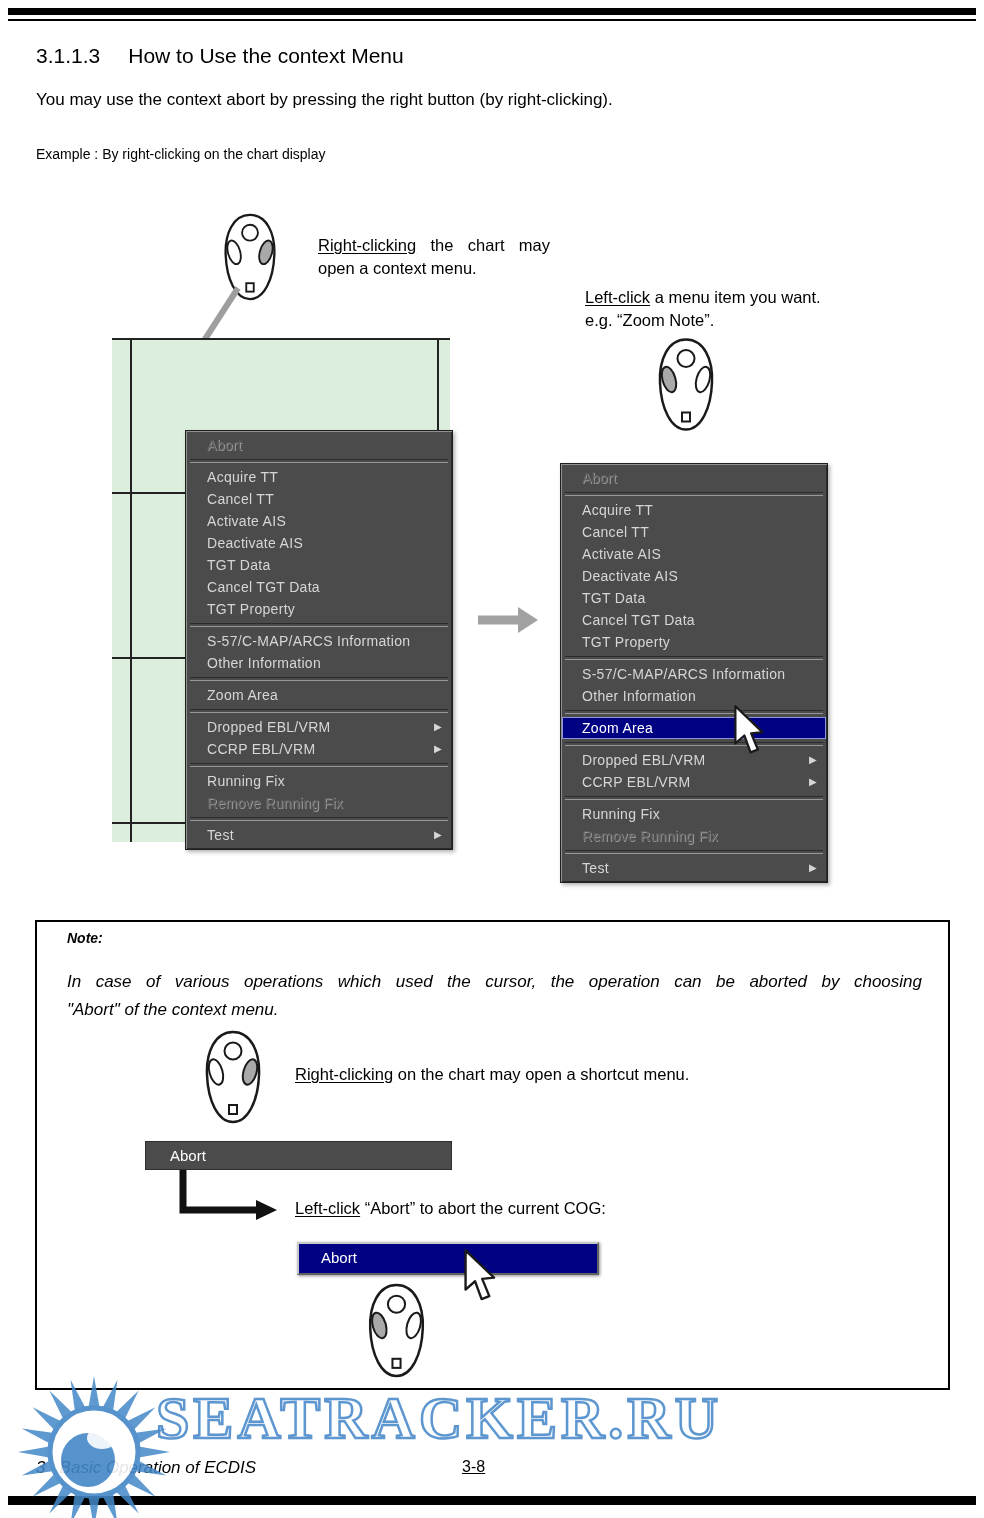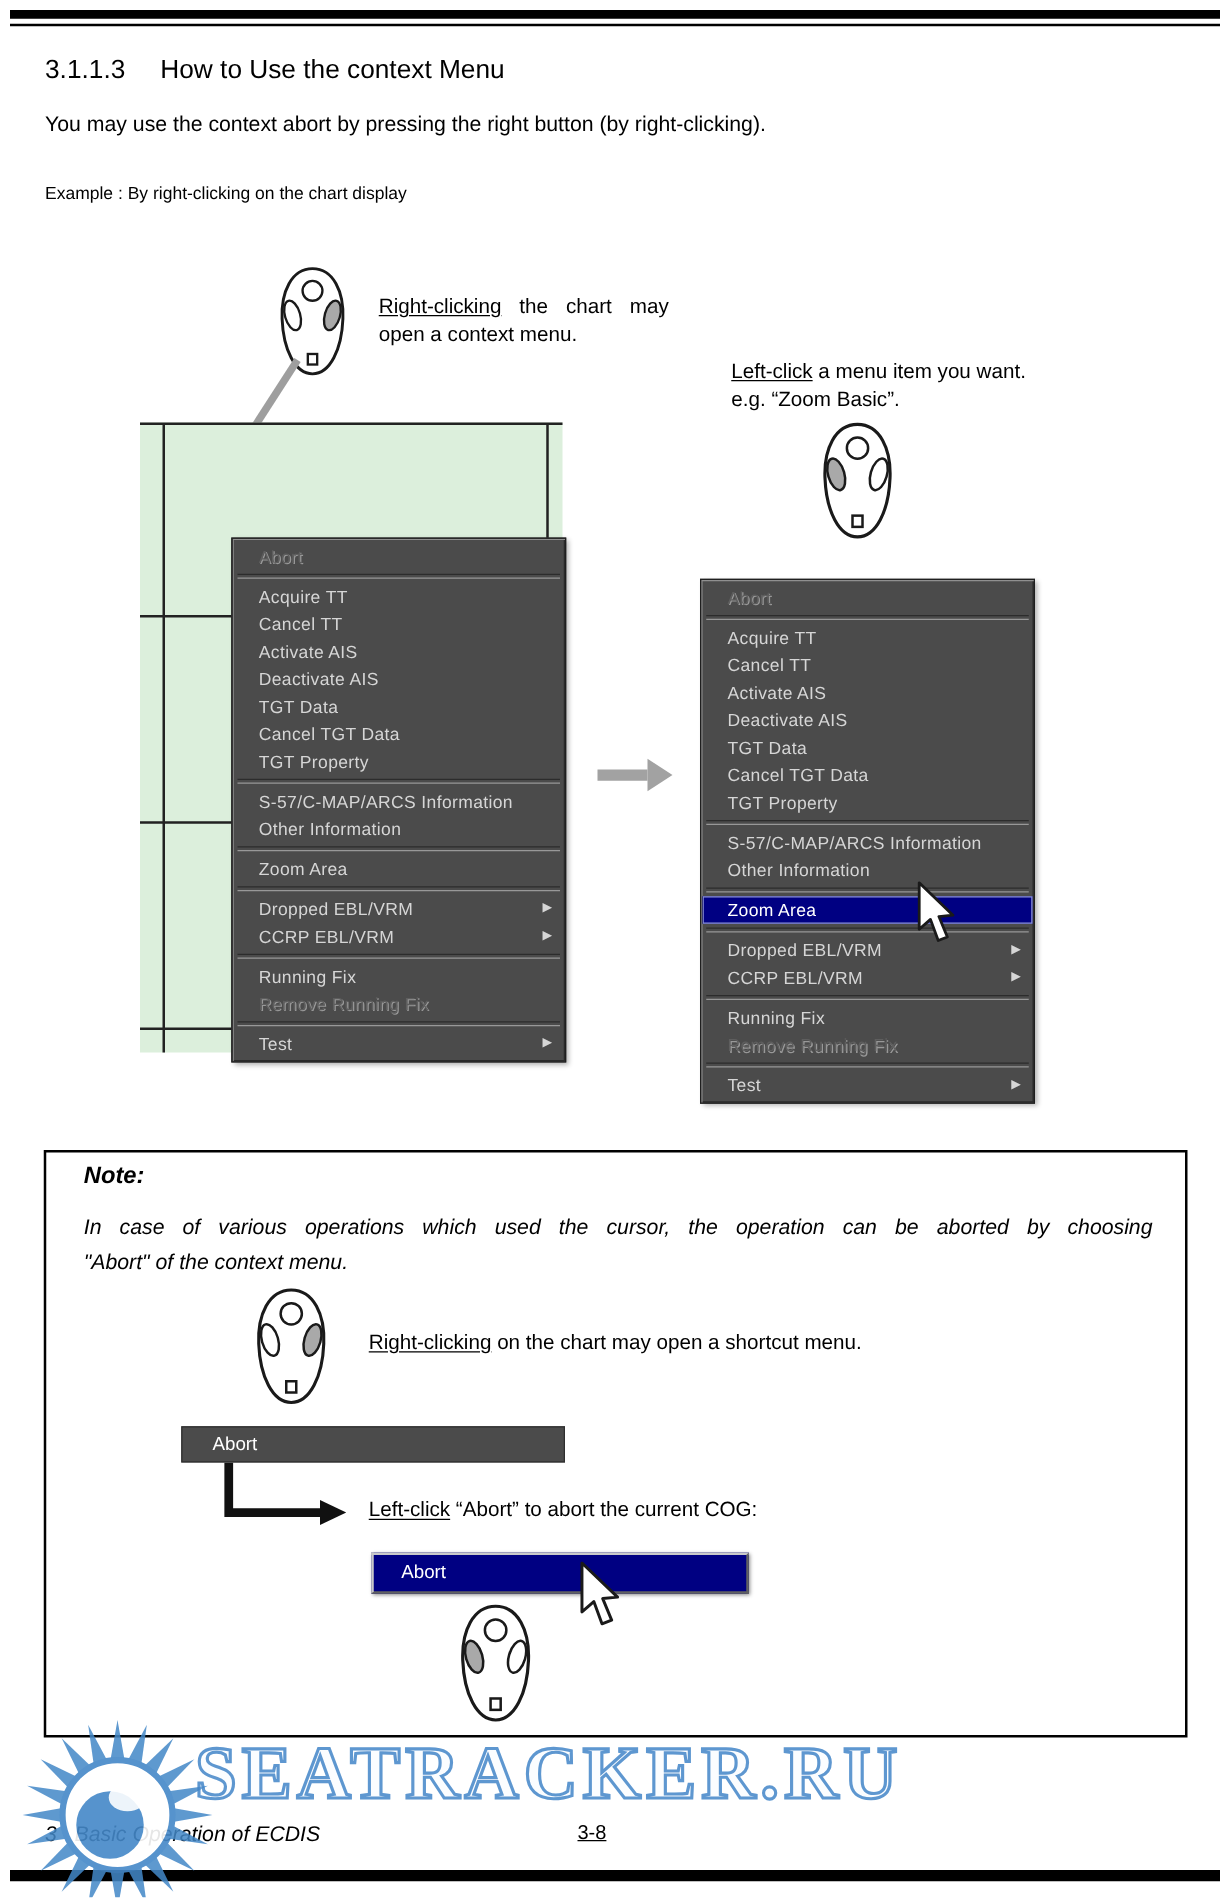--- a/index.html
+++ b/index.html
@@ -14,21 +14,21 @@
   .rule-thin  { left:8px; right:8px; top:19px; height:2px; background:#000; }
   .rule-bottom{ left:8px; right:8px; top:1496px; height:9px; background:#000; }
 
   .heading { left:36px; top:44px; font-size:21px; font-weight:normal; white-space:nowrap; }
   .heading .sec { margin-right:28px; }
   .intro   { left:36px; top:90px;  font-size:17px; }
   .example { left:36px; top:146px; font-size:14px; }
 
   .callout { font-size:16.5px; line-height:1.4; text-align:justify; }
   .callout .u { text-decoration:underline; text-underline-offset:2px; }
-  .callout-1 { left:303px; top:234px; width:232px; }
+  .callout-1 { left:318px; top:234px; width:232px; }
   .callout-2 { left:585px; top:286px; width:278px; }
 
   
   .chart-area { left:112px; top:338px; width:338px; height:502px; background:#dcefdc; border-top:2px solid #222; }
   .chart-vline { position:absolute; top:0; bottom:0; width:2px; background:#222; }
   .chart-hline { position:absolute; left:0; right:0; height:2px; background:#222; }
 
   
   .ctx-menu {
     position:absolute; width:268px; box-sizing:border-box;
@@ -37,21 +37,21 @@
     color:#d6d6d6; font-size:14px; letter-spacing:0.3px;
   }
   .ctx-item { position:relative; height:22px; line-height:22px; padding:0 10px 0 20px; white-space:nowrap; }
   .ctx-item.disabled { color:#5e5e5e; text-shadow:1px 1px 0 #989898; }
   .ctx-item.highlighted { background:#000082; color:#ffffff; box-shadow: inset 0 0 0 1px #8f95d8; }
   .ctx-sep { height:2px; margin:3px 3px; border-top:1px solid #2c2c2c; border-bottom:1px solid #989898; }
   .ctx-arrow { position:absolute; right:9px; top:0; font-size:10px; }
 
   
   .note-box { left:35px; top:920px; width:915px; height:470px; border:2px solid #000; box-sizing:border-box; background:#fff; }
-  .note-heading { left:30px; top:8px; font-size:19px; font-weight:bold; font-style:italic; }
+  .note-heading { left:30px; top:8px; font-size:14px; font-weight:bold; font-style:italic; }
   .note-body { font-size:17px; font-style:italic;margin-top:16px; }
   .note-body-l1 { left:30px; top:34px; width:855px; text-align:justify; text-align-last:justify; }
   .note-body-l2 { left:30px; top:62px; }
   .note-callout { font-size:16.5px; }
   .note-callout .u { text-decoration:underline; text-underline-offset:2px; }
   .note-callout-1 { left:258px; top:123px;margin-top:20px; }
   .note-callout-2 { left:258px; top:277px; }
 
   .abort-bar {
     left:108px; top:219px; width:307px; height:29px; box-sizing:border-box;
@@ -107,21 +107,21 @@
       <polygon points="40,101 24,90 14,120" fill="#9e9e9e"></polygon>
     </svg>
   </div>
 
   <div class="abs callout callout-1">
     <span class="u">Right-clicking</span><span> the chart may open a context menu.</span>
   </div>
 
   <div class="abs callout callout-2">
     <div><span class="u">Left-click</span><span> a menu item you want.</span></div>
-    <div>e.g. “Zoom Basic”.</div>
+    <div>e.g. “Zoom Note”.</div>
   </div>
 
   <div class="abs" style="left:655px; top:336px;">
     <svg viewBox="0 0 62 96" width="62" height="97">
       <path d="M31,3 C49,3 58,23 57,46 C56,72 46,93 31,93 C16,93 6,72 5,46 C4,23 13,3 31,3 Z" fill="#ffffff" stroke="#1a1a1a" stroke-width="2.5"></path>
       <circle cx="31" cy="22" r="8.5" fill="#ffffff" stroke="#1a1a1a" stroke-width="2"></circle>
       <ellipse cx="14" cy="43" rx="6.5" ry="13" transform="rotate(-16 14 43)" fill="#a9a9a9" stroke="#1a1a1a" stroke-width="2"></ellipse>
       <ellipse cx="48" cy="43" rx="6.5" ry="13" transform="rotate(16 48 43)" fill="#ffffff" stroke="#1a1a1a" stroke-width="2"></ellipse>
       <rect x="27" y="76" width="8" height="9" fill="#ffffff" stroke="#1a1a1a" stroke-width="2"></rect>
     </svg>

